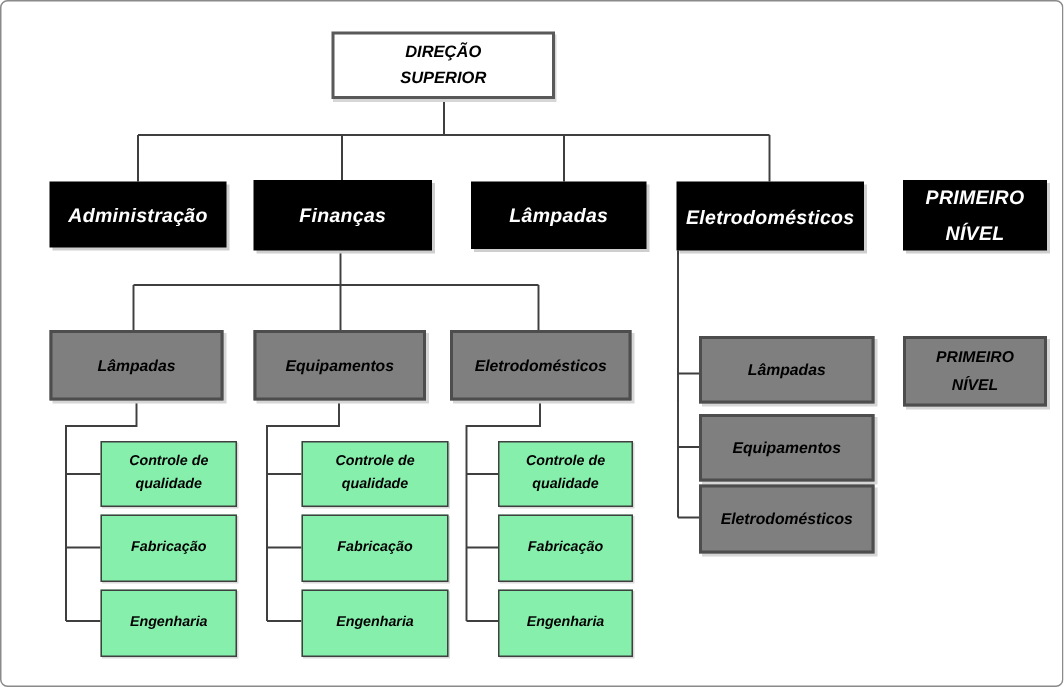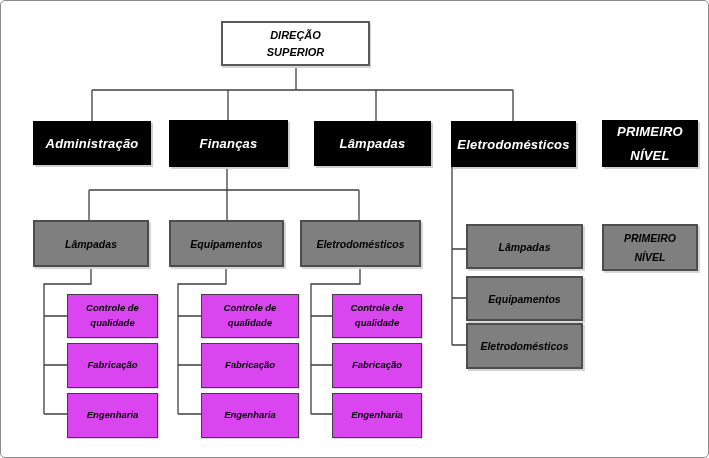--- a/index.html
+++ b/index.html
@@ -28,21 +28,21 @@
     background:var(--l1-bg);color:var(--l1-text);
     font-size:13px;letter-spacing:.2px;box-shadow:2px 2px 0 #cfcfcf;
   }
   .n-legend{font-size:13px;line-height:1.8;}
   .n-legend .lbl{max-width:66px;}
   .n-gray{
     background:var(--l2-bg);border:2px solid var(--l2-border);
     font-size:10.5px;box-shadow:2px 2px 0 #d6d6d6;
   }
   .n-unit{
-    background:#d946ef;border:1.5px solid #3f3f3f;
+    background:#86efac;border:1.5px solid #3f3f3f;
     font-size:9.5px;line-height:1.55;box-shadow:1px 1px 0 #d9d9d9;
   }
   .n-unit .lbl{max-width:72px;}
 </style>
 </head>
 <body>
 
 <div class="canvas">
 
   <svg class="connectors" width="709" height="458" viewBox="0 0 709 458">

